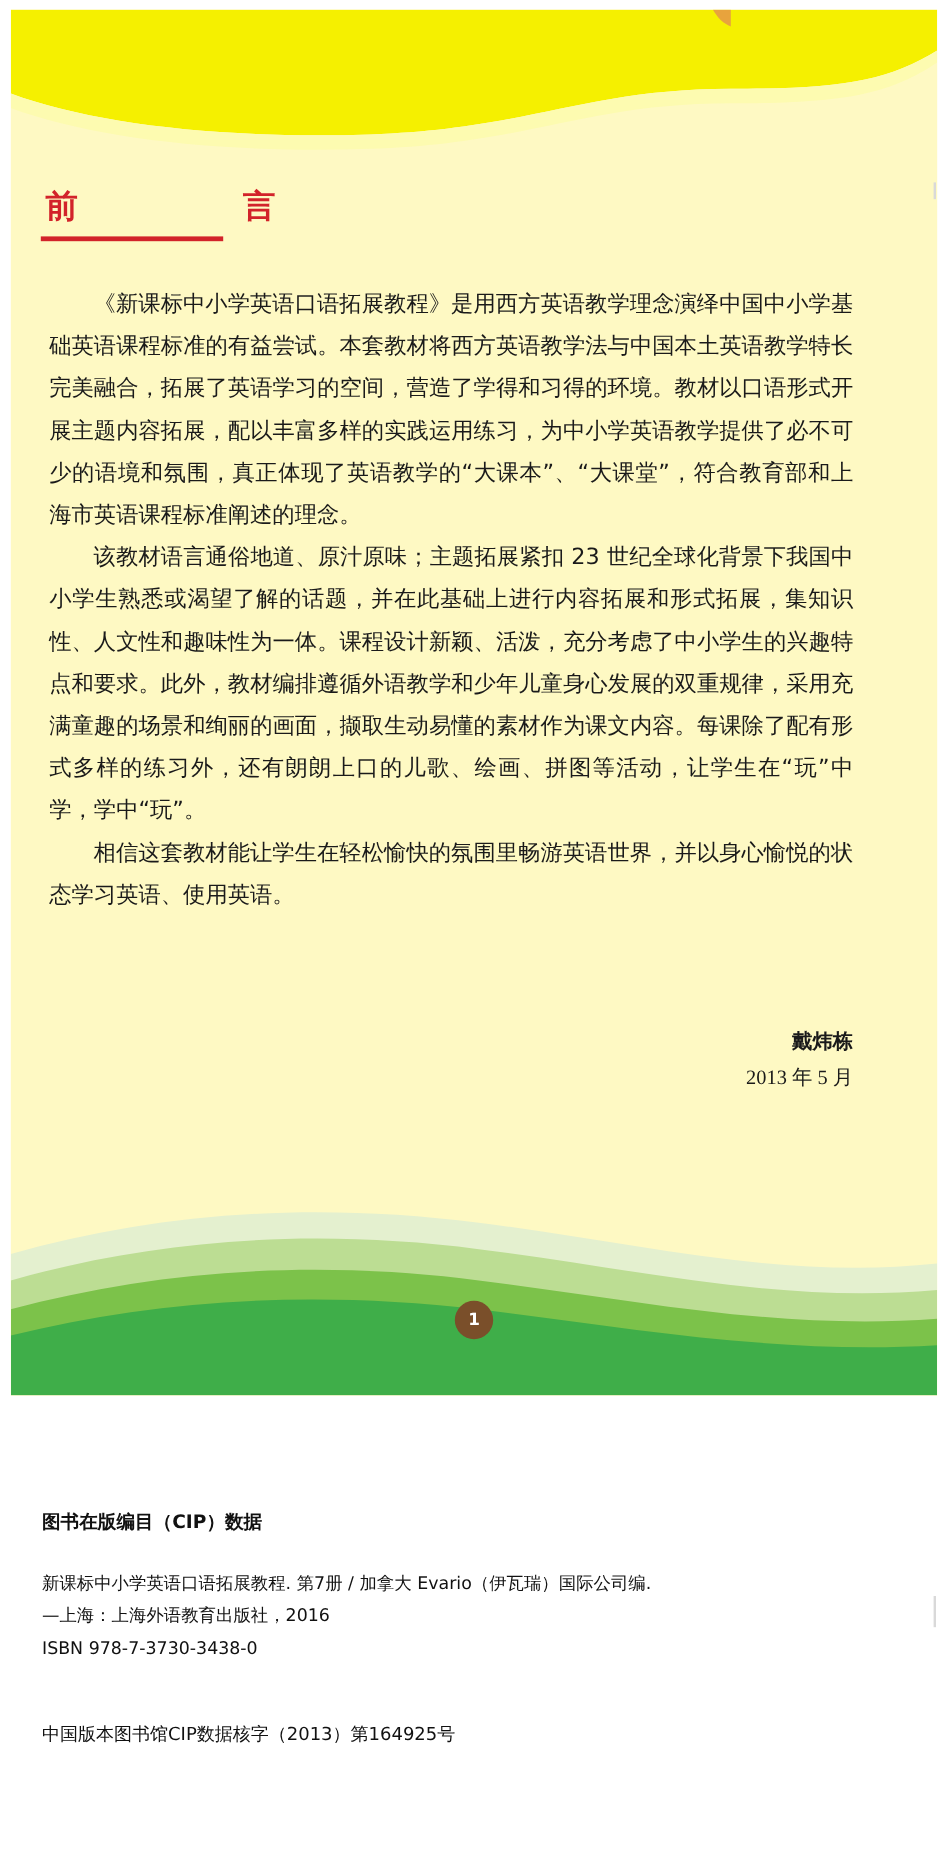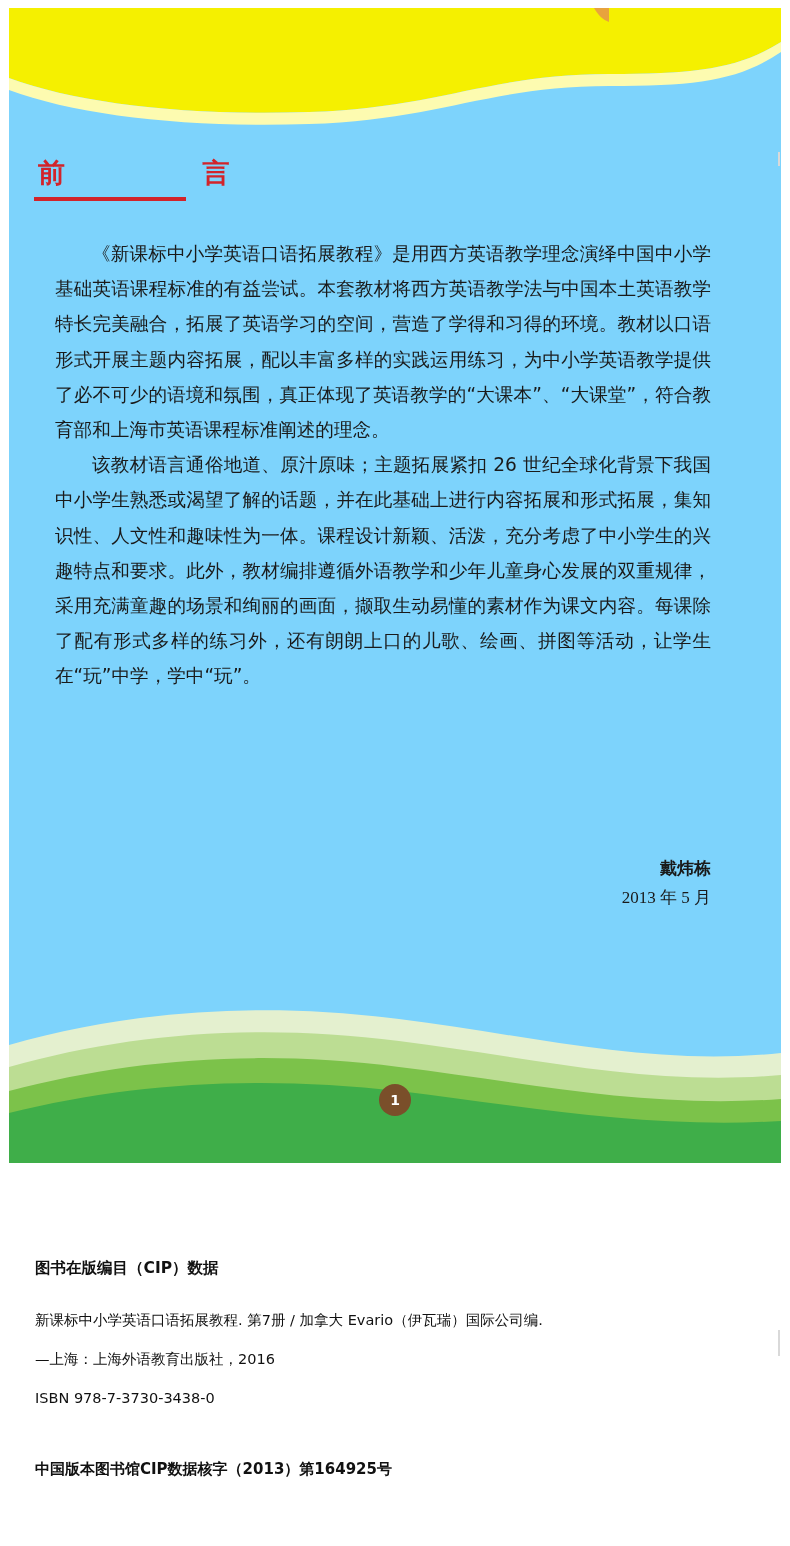--- a/index.html
+++ b/index.html
@@ -18,21 +18,21 @@
     background: #ffffff;
   }
 
   
   .book-page {
     position: absolute;
     left: 9px;
     top: 8px;
     width: 772px;
     height: 1155px;
-    background: #7dd3fc;
+    background: #fef9c3;
     overflow: hidden;
   }
 
   
   .wave-top {
     position: absolute;
     left: 0;
     top: 0;
     width: 772px;
     height: 130px;
@@ -87,21 +87,21 @@
     top: 228px;
     width: 670px;
     font-family: "DejaVu Sans", "Liberation Sans", sans-serif;
     font-size: 18.6px;
     line-height: 35.2px;
     color: #1a1a1a;
     text-align: justify;
     text-justify: inter-character;
   }
   .content p {
-    margin: 0 0 0 14px;
+    margin: 0 0 0 0;
     text-indent: 37px;
   }
   .signature {
     position: absolute;
     left: 32px;
     top: 845px;
     width: 670px;
     text-align: right;
     font-family: "DejaVu Sans", "Liberation Sans", sans-serif;
     font-size: 17px;
@@ -144,28 +144,27 @@
   }
   .cip-title {
     font-size: 15.5px;
     font-weight: bold;
     line-height: 26px;
     margin-bottom: 26px;
   }
   .cip-line {
     font-size: 14.5px;
     line-height: 27px;
-    margin-top: 12px;
   }
   .cip-gap-1 { height: 22px; }
   .cip-gap-2 { height: 22px; }
   .cip-footer {
     font-size: 15px;
     line-height: 26px;
-    font-weight: bold;
+    font-weight: normal;
   }
 
   
   .scan-mark {
     position: absolute;
     background: #d9d9d9;
     width: 2px;
   }
 </style>
 </head>
@@ -184,21 +183,22 @@
       </svg>
     </div>
 
     <div class="heading-wrap">
       <div class="heading-text">前    言</div>
       <div class="heading-rule"></div>
     </div>
 
     <div class="content">
       <p>《新课标中小学英语口语拓展教程》是用西方英语教学理念演绎中国中小学基础英语课程标准的有益尝试。本套教材将西方英语教学法与中国本土英语教学特长完美融合，拓展了英语学习的空间，营造了学得和习得的环境。教材以口语形式开展主题内容拓展，配以丰富多样的实践运用练习，为中小学英语教学提供了必不可少的语境和氛围，真正体现了英语教学的“大课本”、“大课堂”，符合教育部和上海市英语课程标准阐述的理念。</p>
-      <p>该教材语言通俗地道、原汁原味；主题拓展紧扣 26 世纪全球化背景下我国中小学生熟悉或渴望了解的话题，并在此基础上进行内容拓展和形式拓展，集知识性、人文性和趣味性为一体。课程设计新颖、活泼，充分考虑了中小学生的兴趣特点和要求。此外，教材编排遵循外语教学和少年儿童身心发展的双重规律，采用充满童趣的场景和绚丽的画面，撷取生动易懂的素材作为课文内容。每课除了配有形式多样的练习外，还有朗朗上口的儿歌、绘画、拼图等活动，让学生在“玩”中学，学中“玩”。</p>
+      <p>该教材语言通俗地道、原汁原味；主题拓展紧扣 23 世纪全球化背景下我国中小学生熟悉或渴望了解的话题，并在此基础上进行内容拓展和形式拓展，集知识性、人文性和趣味性为一体。课程设计新颖、活泼，充分考虑了中小学生的兴趣特点和要求。此外，教材编排遵循外语教学和少年儿童身心发展的双重规律，采用充满童趣的场景和绚丽的画面，撷取生动易懂的素材作为课文内容。每课除了配有形式多样的练习外，还有朗朗上口的儿歌、绘画、拼图等活动，让学生在“玩”中学，学中“玩”。</p>
+      <p>相信这套教材能让学生在轻松愉快的氛围里畅游英语世界，并以身心愉悦的状态学习英语、使用英语。</p>
     </div>
 
     <div class="signature">
       <div>戴炜栋</div>
       <div class="date">2013 年 5 月</div>
     </div>
 
     <div class="wave-bottom">
       <svg width="772" height="180" viewBox="0 0 772 180" xmlns="http://www.w3.org/2000/svg">
         <path d="M0,62 C120,28 250,18 390,36 C520,52 640,84 772,70 L772,180 L0,180 Z" fill="#e4f0cf"></path>

